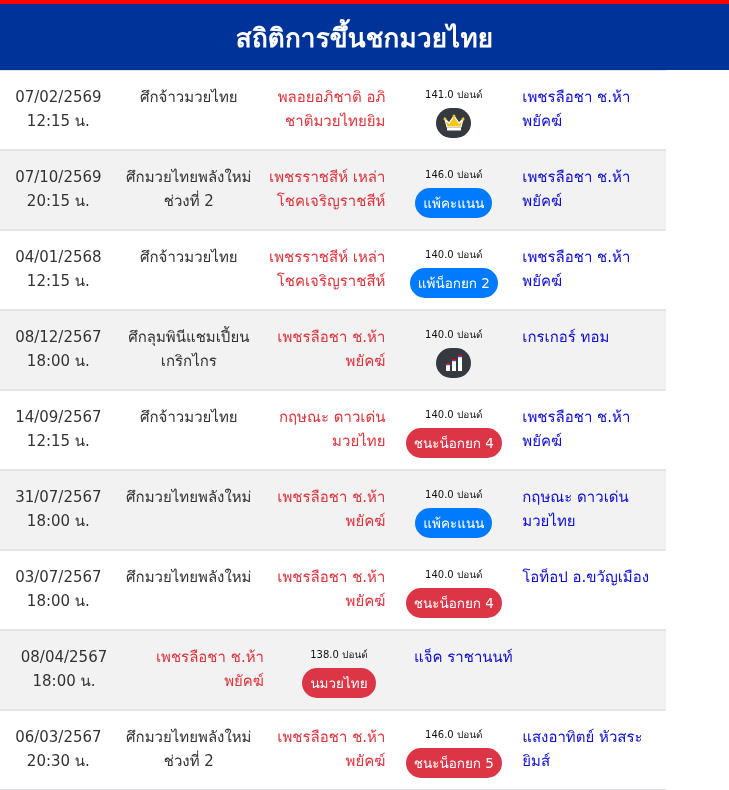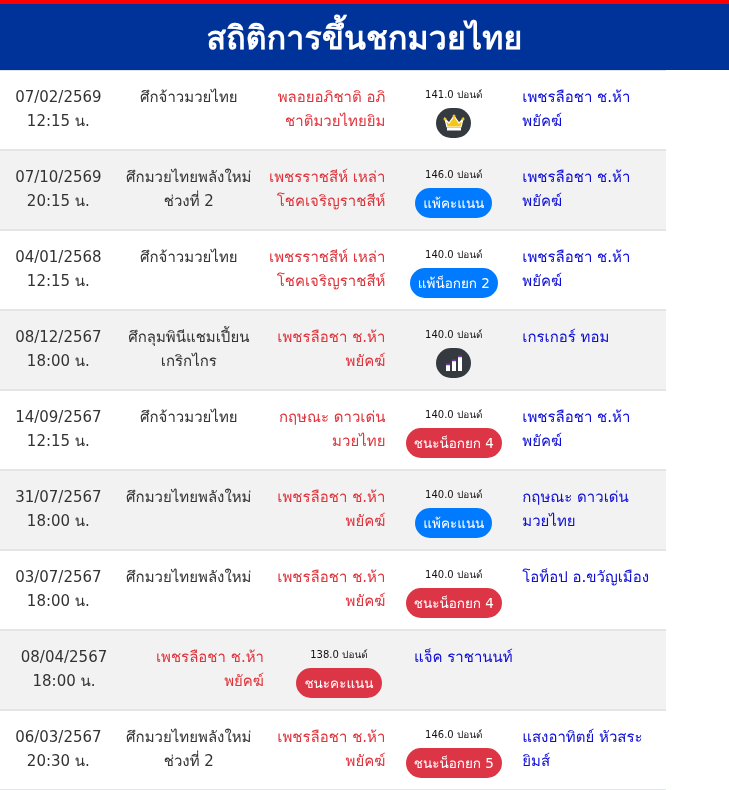--- a/index.html
+++ b/index.html
@@ -33,21 +33,21 @@
   .badge.blue { background: #007bff; }
   .badge.red { background: #dc3545; }
   .badge.dark { background: #343a40; width: 35px; padding: 0; display: flex; align-items: center; justify-content: center; }
   .icon-svg { display: block; }
 </style>
 </head>
 <body>
 
 <div class="topline"></div>
 <div class="header">
-  <h1 style="font-size:32px;font-weight:bold;">สถิติการขึ้นชกมวยไทย</h1>
+  <h1 style="font-size:26px;font-weight:bold;">สถิติการขึ้นชกมวยไทย</h1>
 </div>
 
 <div class="table" id="fight-table">
     <div class="row odd">
       <div class="c-date">
         <div>07/02/2569</div>
         <div>12:15 น.</div>
       </div>
       <div class="c-event">ศึกจ้าวมวยไทย</div>
       <div class="c-red">พลอยอภิชาติ อภิชาติมวยไทยยิม</div>
@@ -160,21 +160,21 @@
       <div class="c-blue">โอท็อป อ.ขวัญเมือง</div>
     </div>
     <div class="row even">
       <div class="c-date">
         <div>08/04/2567</div>
         <div>18:00 น.</div>
       </div>
       <div class="c-red">เพชรลือชา ช.ห้าพยัคฆ์</div>
       <div class="c-result">
         <div class="weight">138.0 ปอนด์</div>
-        <span class="badge red">ชนะคะแนน</span>
+        <span class="badge red">นมวยไทย</span>
       </div>
       <div class="c-blue">แจ็ค ราชานนท์</div>
     </div>
     <div class="row odd">
       <div class="c-date">
         <div>06/03/2567</div>
         <div>20:30 น.</div>
       </div>
       <div class="c-event">ศึกมวยไทยพลังใหม่ ช่วงที่ 2</div>
       <div class="c-red">เพชรลือชา ช.ห้าพยัคฆ์</div>

